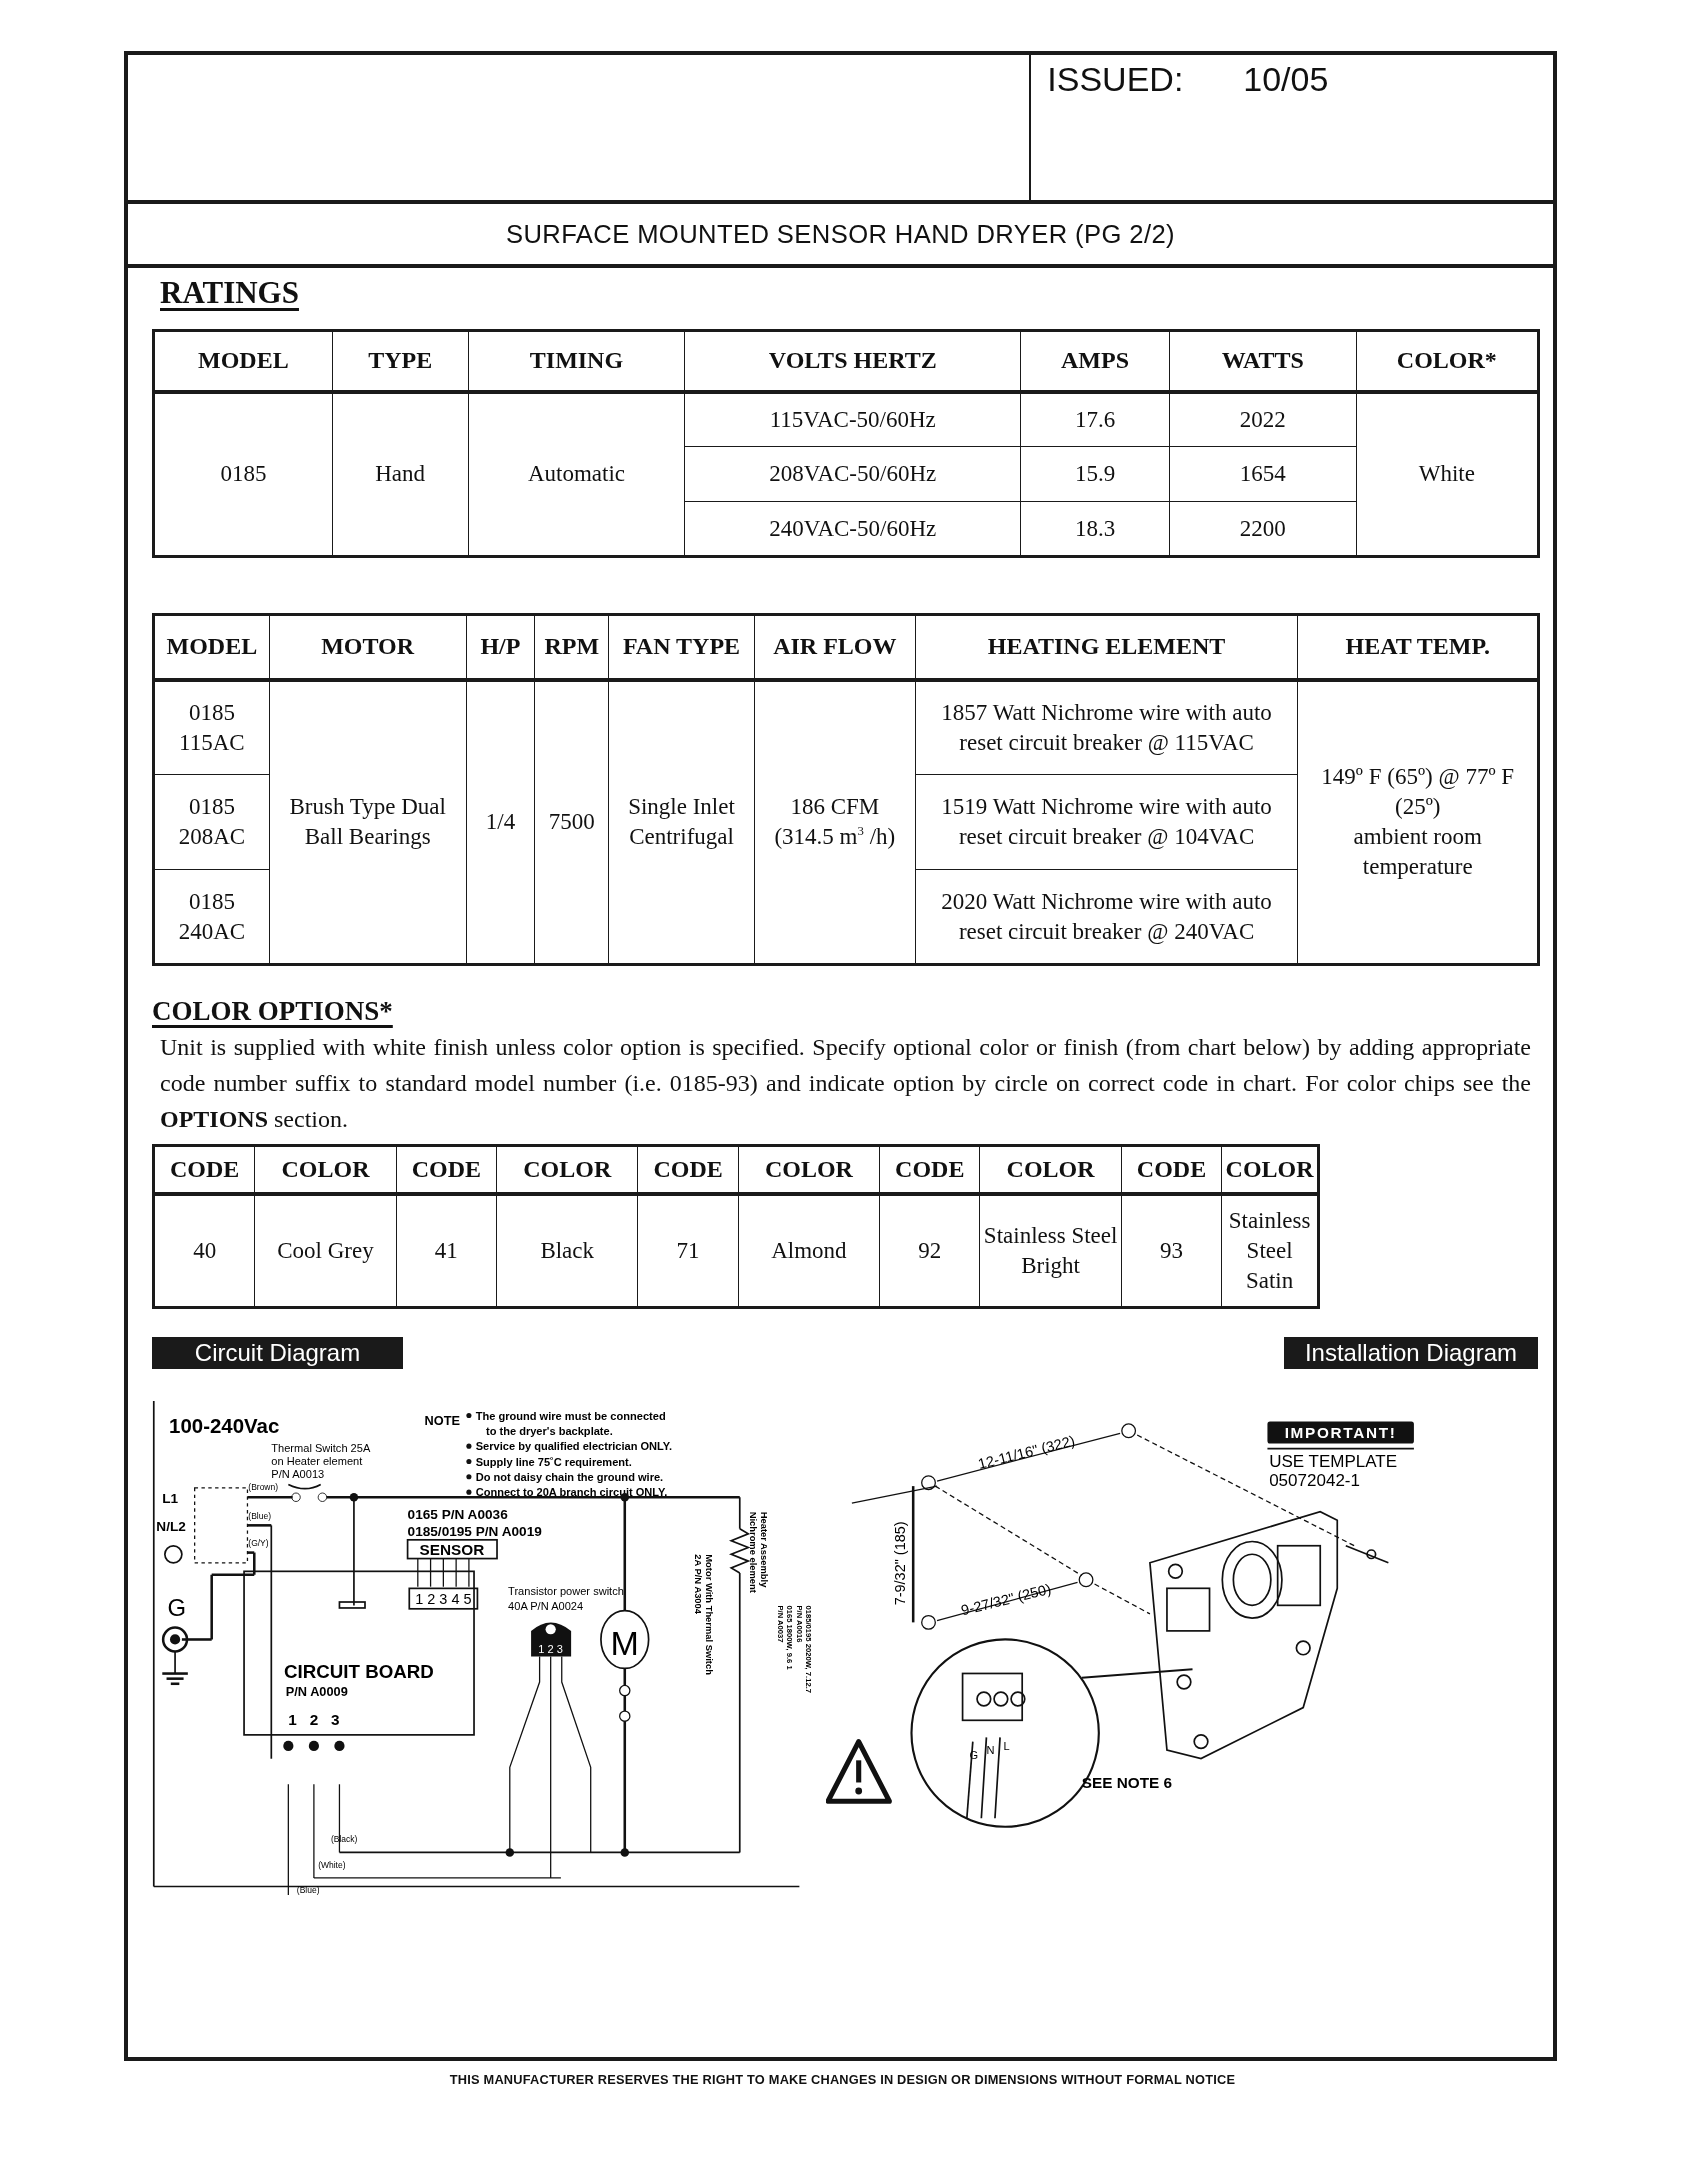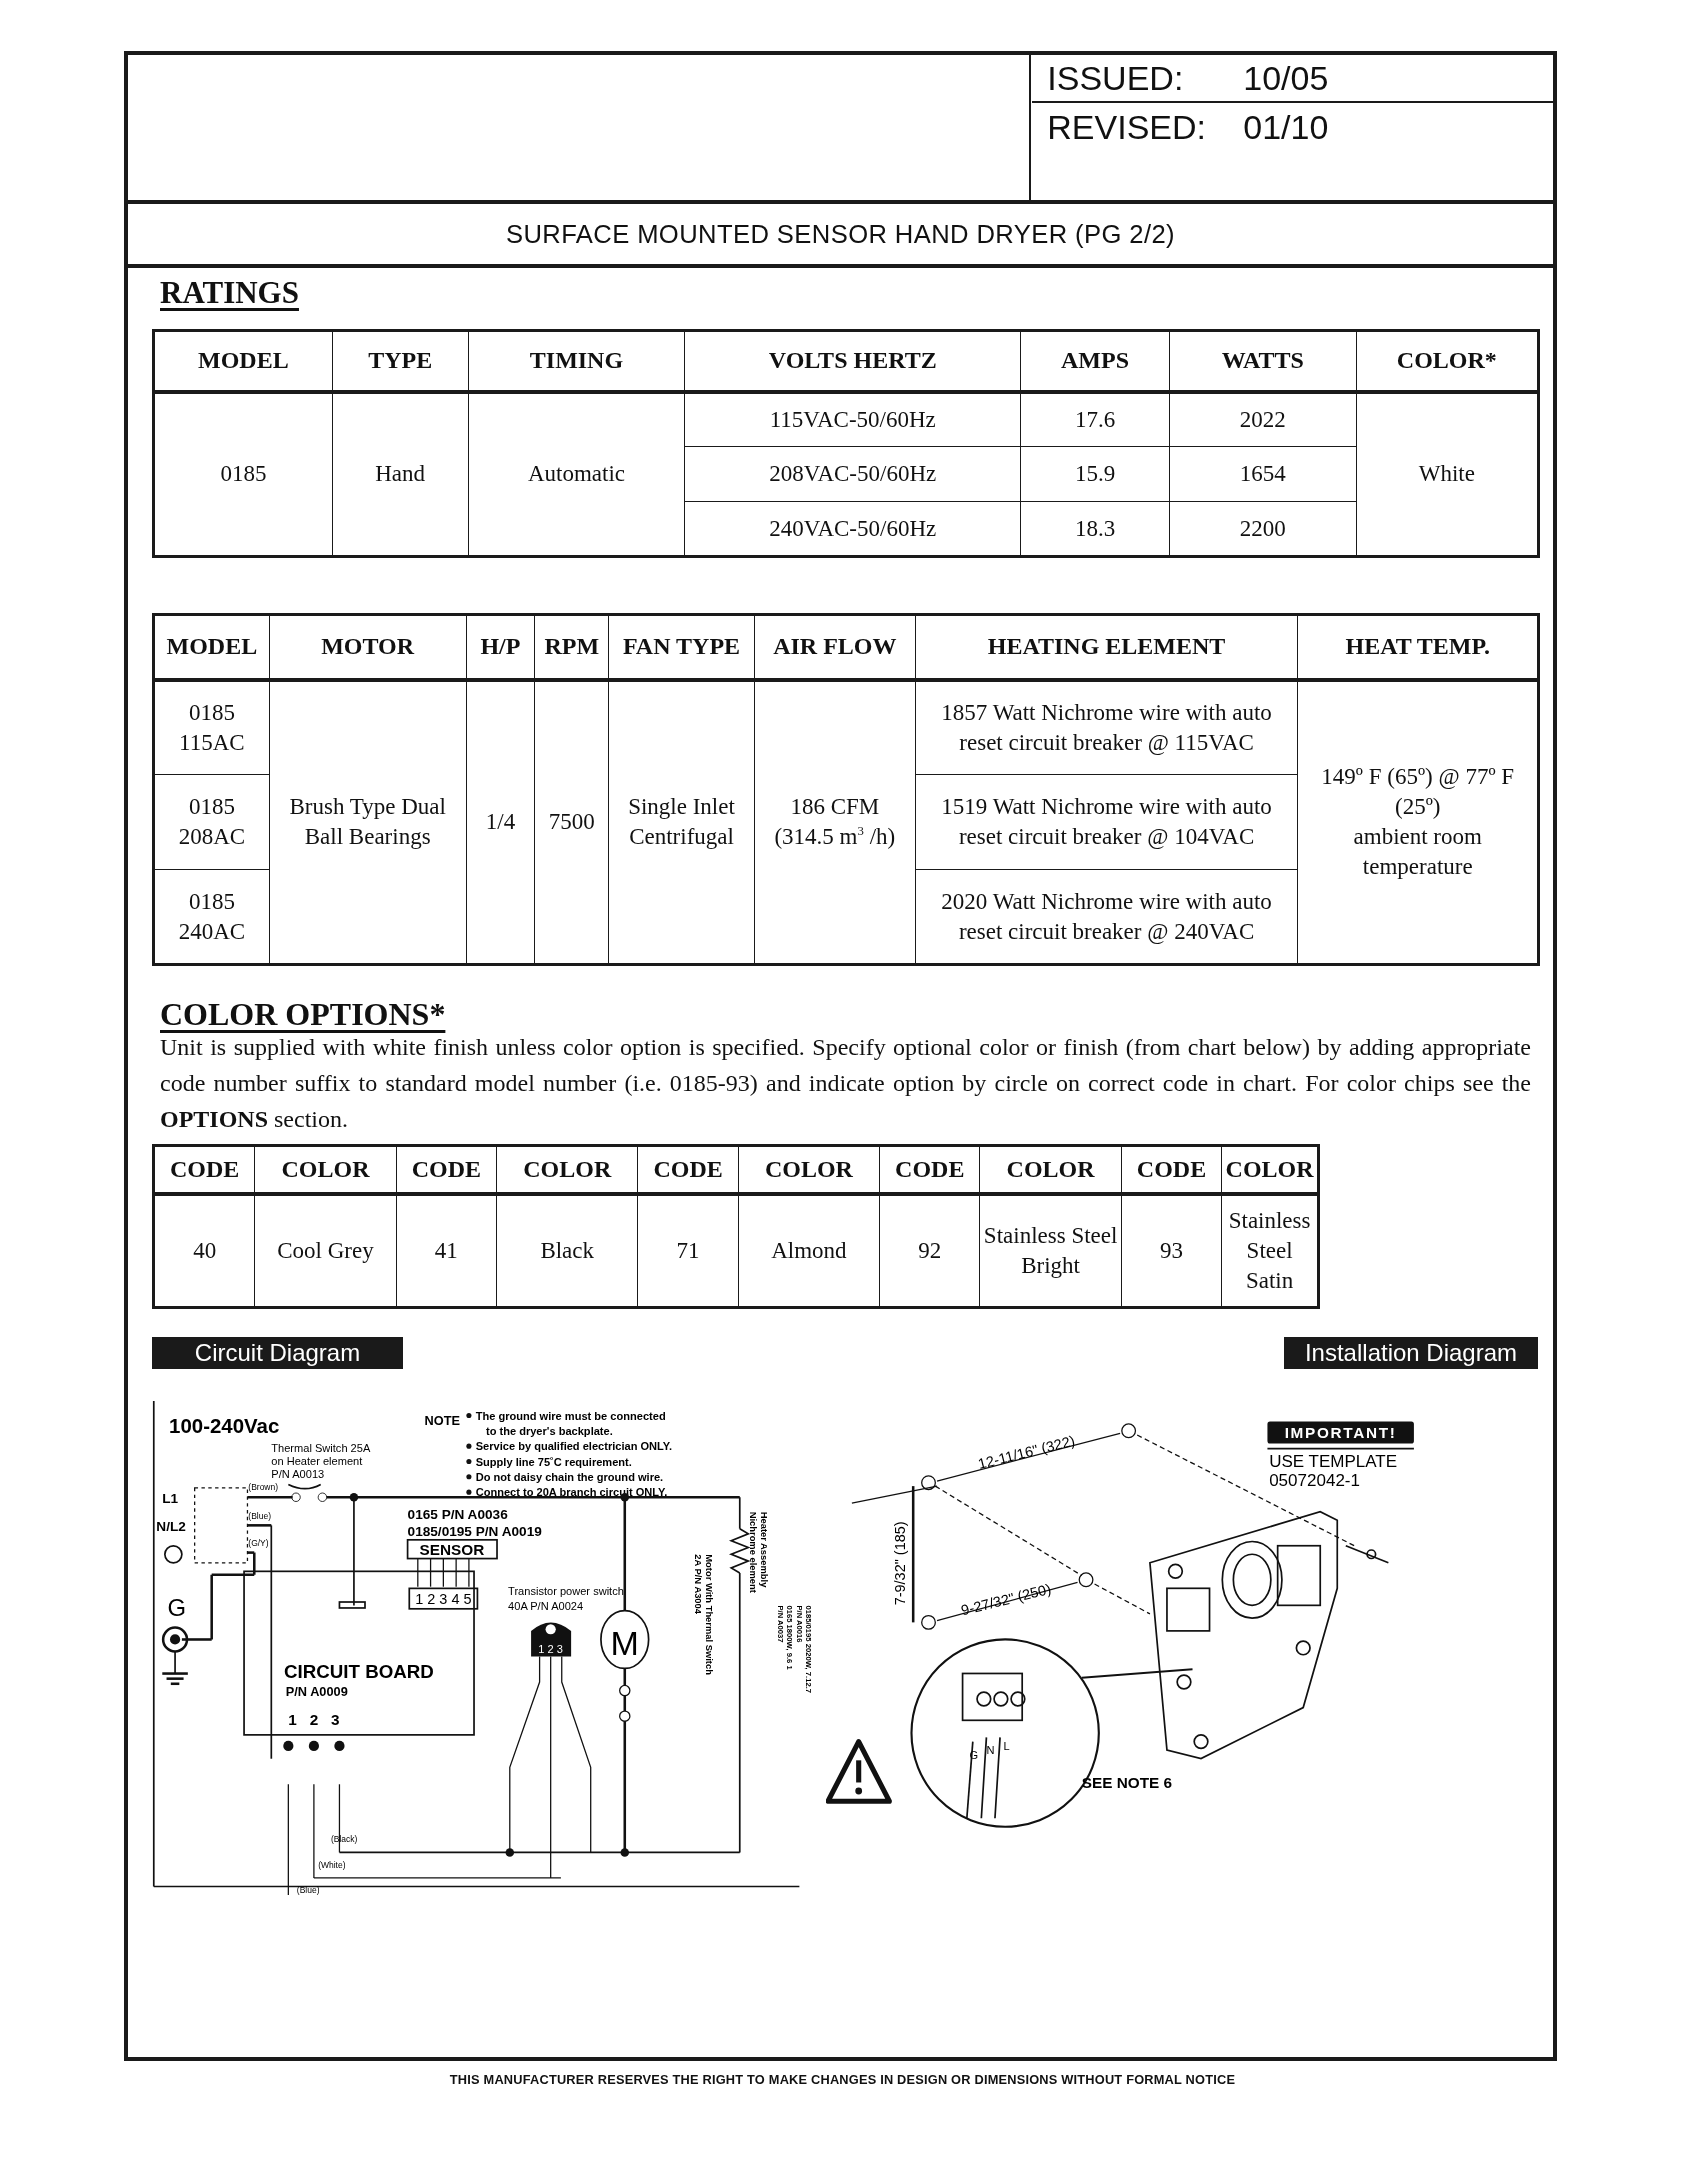--- a/index.html
+++ b/index.html
@@ -30,24 +30,20 @@
 </head>
 <body>
 
 <div class="frame">
   <div class="hdr-left"></div>
   <div class="hdr-right">
     <div class="hdr-row">
       <span class="hdr-lbl">ISSUED:</span>
       <span>10/05</span>
     </div>
-    <div class="hdr-row">
-      <span class="hdr-lbl">REVISED:</span>
-      <span>01/10</span>
-    </div>
   </div>
   <div class="hdr-sep"></div>
   <div class="title-bar">SURFACE MOUNTED SENSOR HAND DRYER (PG 2/2)</div>
   <div class="title-sep"></div>
 
   <div class="sec-head" style="left:32px; top:220px;">RATINGS</div>
   <table class="grid" style="left:24px; top:274px; width:1388px;">
     <tbody>
         <tr style="height:61px;">
       <th style="width:170px;">MODEL</th>
@@ -106,21 +102,21 @@
       <td><span>0185</span><br><span>208AC</span></td>
       <td><span>1519 Watt Nichrome wire with auto</span><br><span>reset circuit breaker @ 104VAC</span></td>
     </tr>
     <tr style="height:95px;">
       <td><span>0185</span><br><span>240AC</span></td>
       <td><span>2020 Watt Nichrome wire with auto</span><br><span>reset circuit breaker @ 240VAC</span></td>
     </tr>
   </tbody>
     </table>
 
-  <div class="sec-head" style="left:32px; top:941px; font-size:32px;">COLOR OPTIONS*</div>
+  <div class="sec-head" style="left:24px; top:941px; font-size:27px;">COLOR OPTIONS*</div>
   <div class="para" style="top:974px;"><span>Unit is supplied with white finish unless color option is specified.  Specify optional color or finish (from chart below) by adding appropriate code number suffix to standard model number (i.e. 0185-93) and indicate option by circle on correct code in chart.  For color chips see the </span><b>OPTIONS</b><span> section.</span></div>
 
   <table class="grid" style="left:24px; top:1089px; width:1168px;">
     <tbody>
         <tr style="height:48px;">
       <th style="width:107px;">CODE</th>
       <th style="width:162px;">COLOR</th>
       <th style="width:107px;">CODE</th>
       <th style="width:162px;">COLOR</th>
       <th style="width:107px;">CODE</th>

